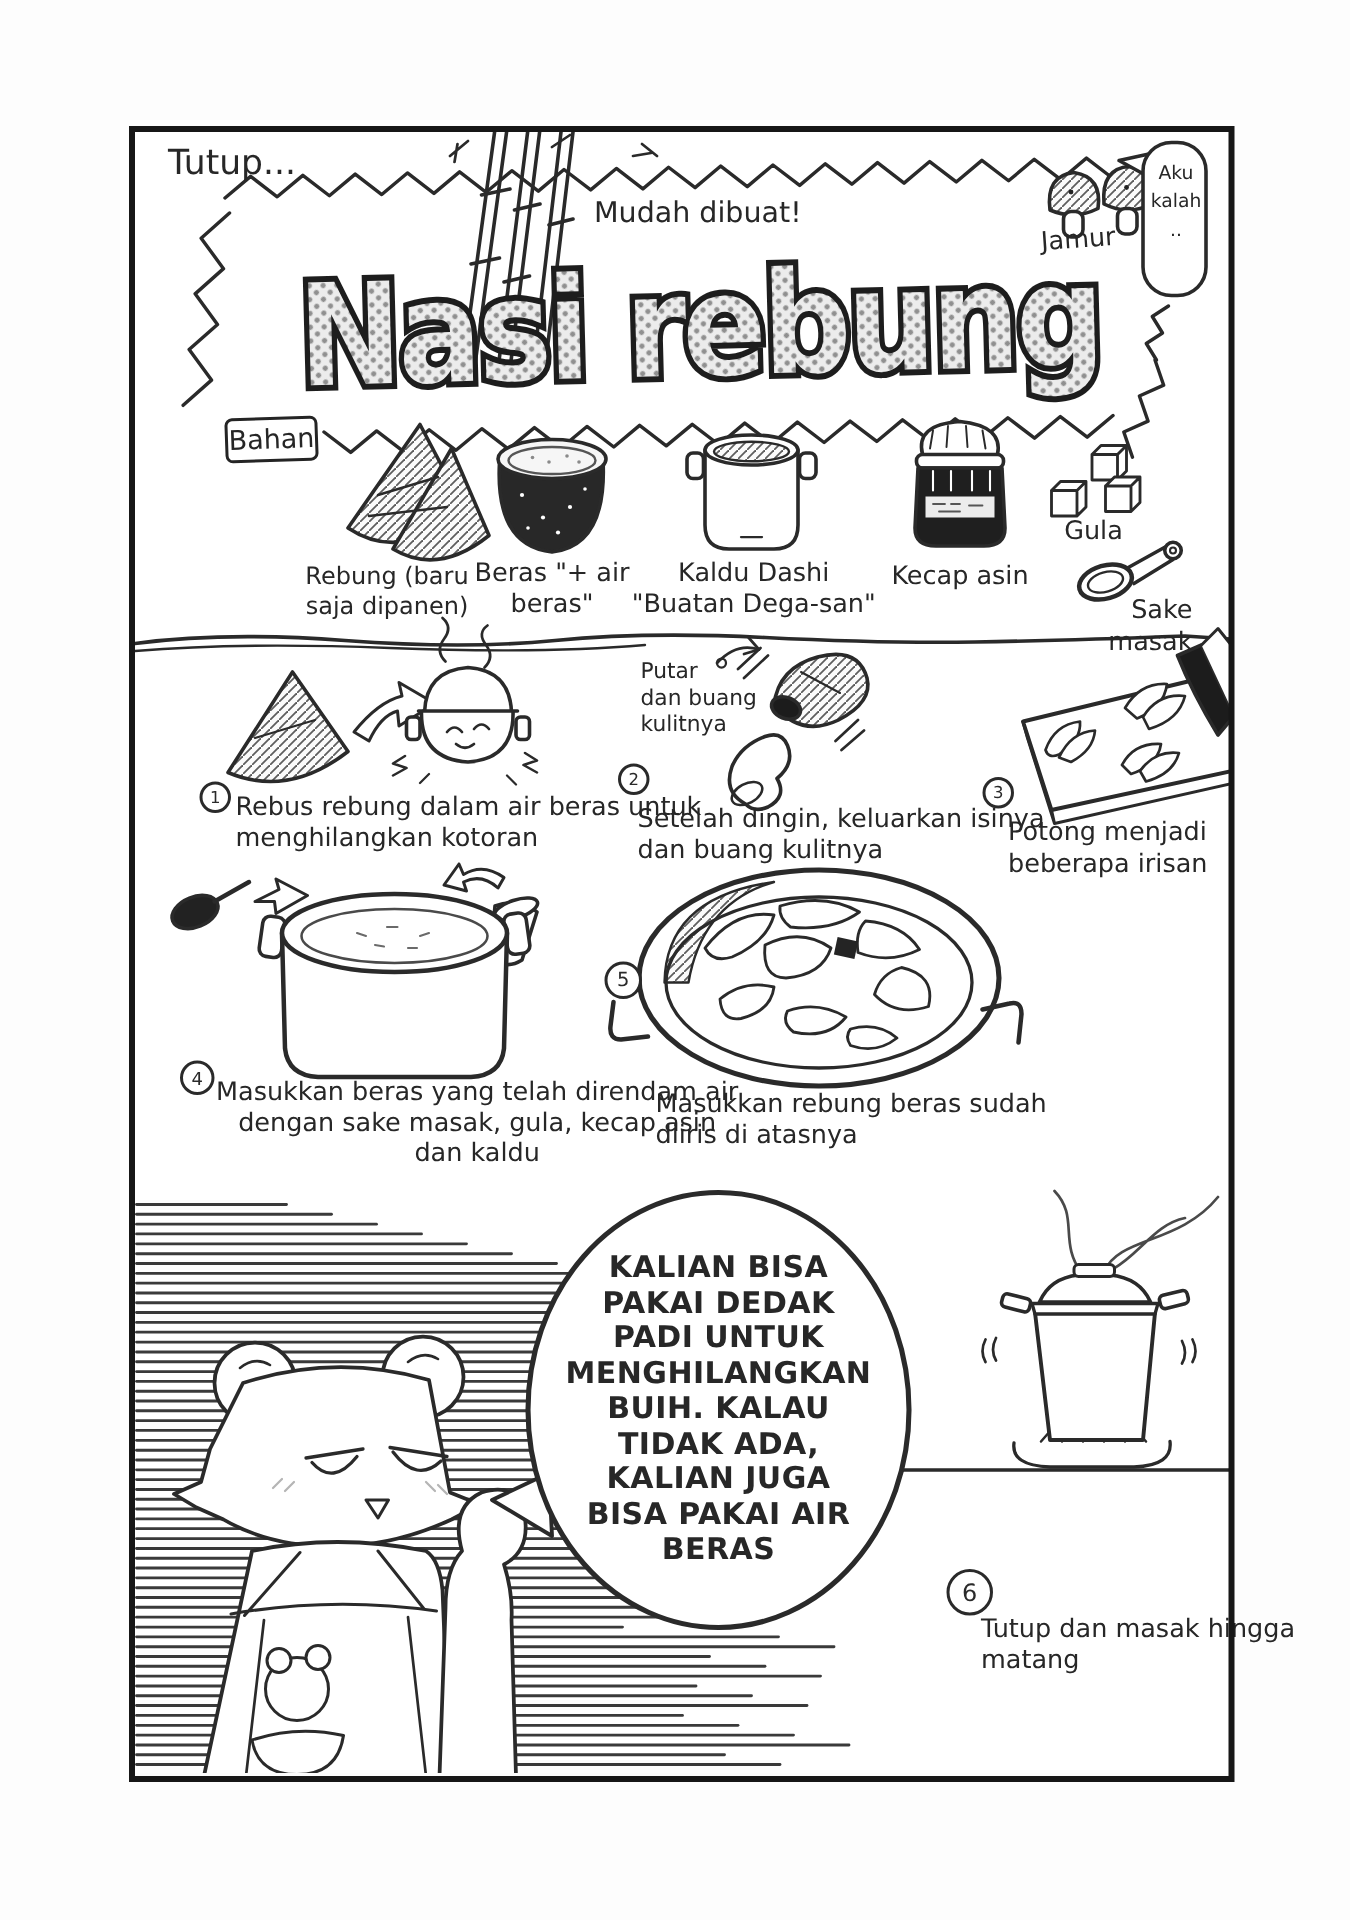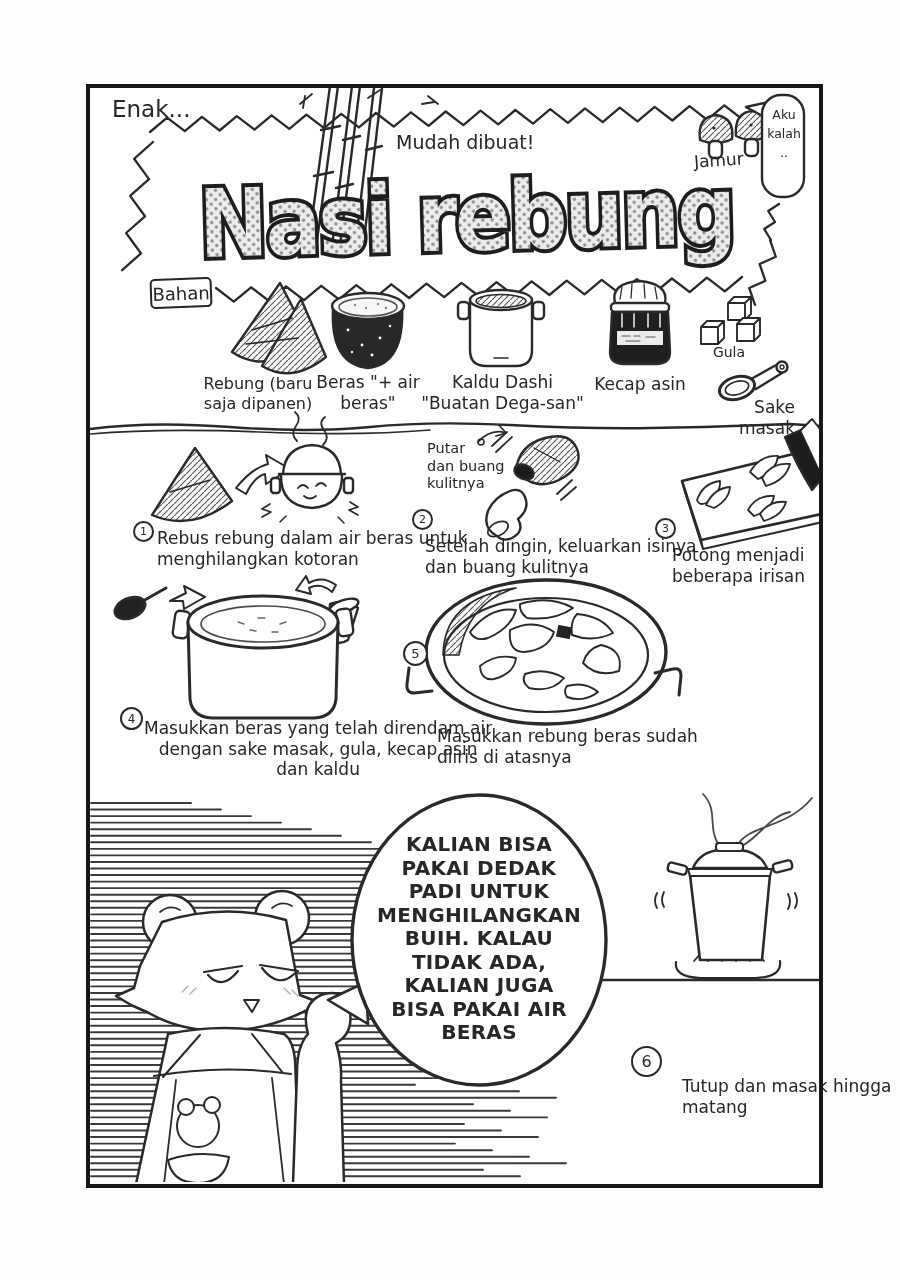--- a/index.html
+++ b/index.html
@@ -309,39 +309,39 @@
 
     <g>
       <path d="M366 982 L328 1000 L368 1024 Z" fill="#fff" stroke-width="2.6"></path>
       <ellipse cx="479" cy="940" rx="127" ry="145" fill="#fff" stroke-width="3.4"></ellipse>
     </g>
   </g>
 
   <text x="466" y="250" text-anchor="middle" font-family="DejaVu Sans, sans-serif" font-weight="bold" font-size="94" letter-spacing="-3" textLength="535" lengthAdjust="spacingAndGlyphs" fill="url(#dots)" stroke="#1d1d1d" stroke-width="8" style="paint-order:stroke" transform="rotate(-1.5 466 210)">Nasi rebung</text>
 </svg>
 
-<div class="txt" style="left:112px;top:95px;font-size:23px;">Enak...</div>
+<div class="txt" style="left:112px;top:95px;font-size:23px;">Tutup...</div>
 <div class="txt" style="left:396px;top:131px;font-size:19px;">Mudah dibuat!</div>
 <div class="txt" style="left:694px;top:150px;font-size:17px;transform:rotate(-4deg);">Jamur</div>
 <div class="txt center" style="left:762px;top:106px;width:44px;font-size:12.5px;line-height:1.5;">Aku
 kalah
 ..</div>
 
 <div class="bahan-box">
   <span>Bahan</span>
 </div>
 
 <div class="txt center" style="left:198px;top:374px;width:120px;font-size:16px;">Rebung (baru
 saja dipanen)</div>
 <div class="txt center" style="left:313px;top:372px;width:110px;font-size:17px;">Beras "+ air
 beras"</div>
 <div class="txt center" style="left:420px;top:372px;width:165px;font-size:17px;">Kaldu Dashi
 "Buatan Dega-san"</div>
 <div class="txt center" style="left:585px;top:374px;width:110px;font-size:17px;">Kecap asin</div>
-<div class="txt center" style="left:699px;top:344px;width:60px;font-size:14px;">Gula</div>
+<div class="txt center" style="left:699px;top:344px;width:60px;font-size:17px;">Gula</div>
 <div class="txt center" style="left:695px;top:397px;width:100px;font-size:17px;text-align:right;">Sake masak</div>
 
 <div class="stepnum" style="left:133px;top:521px;width:17px;height:17px;">1</div>
 <div class="txt" style="left:157px;top:528px;font-size:17px;">Rebus rebung dalam air beras untuk
 menghilangkan kotoran</div>
 
 <div class="txt" style="left:427px;top:440px;font-size:14.5px;">Putar
 dan buang
 kulitnya</div>
 <div class="stepnum" style="left:412px;top:509px;width:17px;height:17px;">2</div>
@@ -355,21 +355,21 @@
 <div class="stepnum" style="left:120px;top:707px;width:19px;height:19px;font-size:12px;">4</div>
 <div class="txt" style="left:144px;top:718px;font-size:17px;text-align:center;">Masukkan beras yang telah direndam air
 dengan sake masak, gula, kecap asin
 dan kaldu</div>
 
 <div class="stepnum" style="left:403px;top:641px;width:21px;height:21px;font-size:13px;">5</div>
 <div class="txt" style="left:437px;top:726px;font-size:17px;">Masukkan rebung beras sudah
 diiris di atasnya</div>
 
 <div class="stepnum" style="left:631px;top:1046px;width:27px;height:27px;font-size:16px;border-width:2.5px;">6</div>
-<div class="txt" style="left:654px;top:1076px;font-size:17px;margin-left:28px;">Tutup dan masak hingga
+<div class="txt" style="left:654px;top:1076px;font-size:17px;">Tutup dan masak hingga
 matang</div>
 
 <div class="txt center bubble-text" style="left:352px;top:833px;width:254px;font-size:20px;line-height:23.5px;">KALIAN BISA
 PAKAI DEDAK
 PADI UNTUK
 MENGHILANGKAN
 BUIH. KALAU
 TIDAK ADA,
 KALIAN JUGA
 BISA PAKAI AIR

